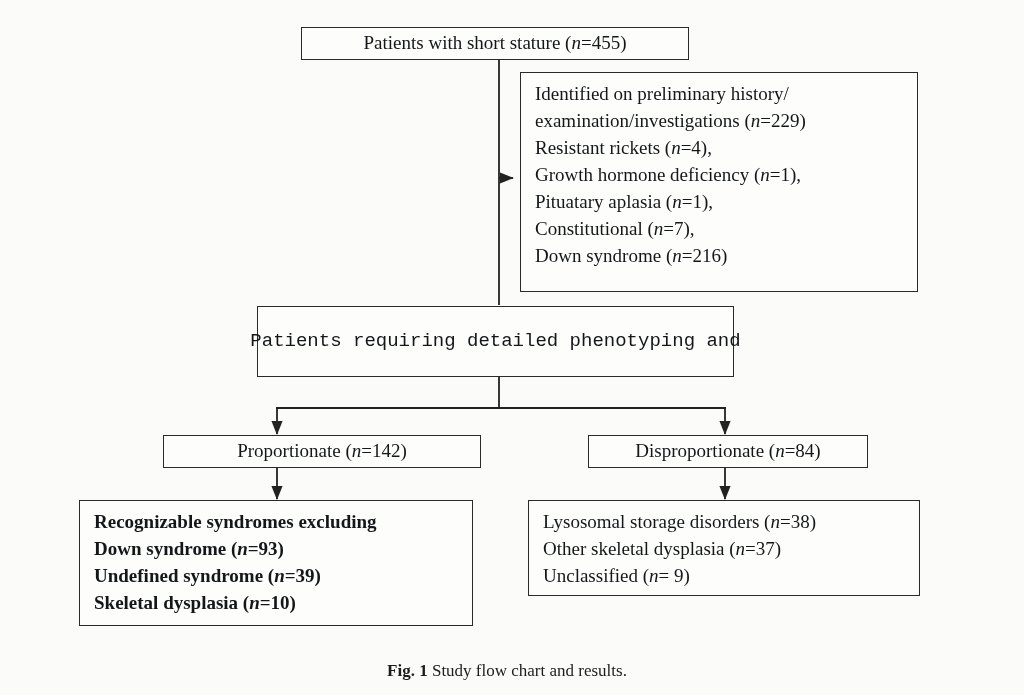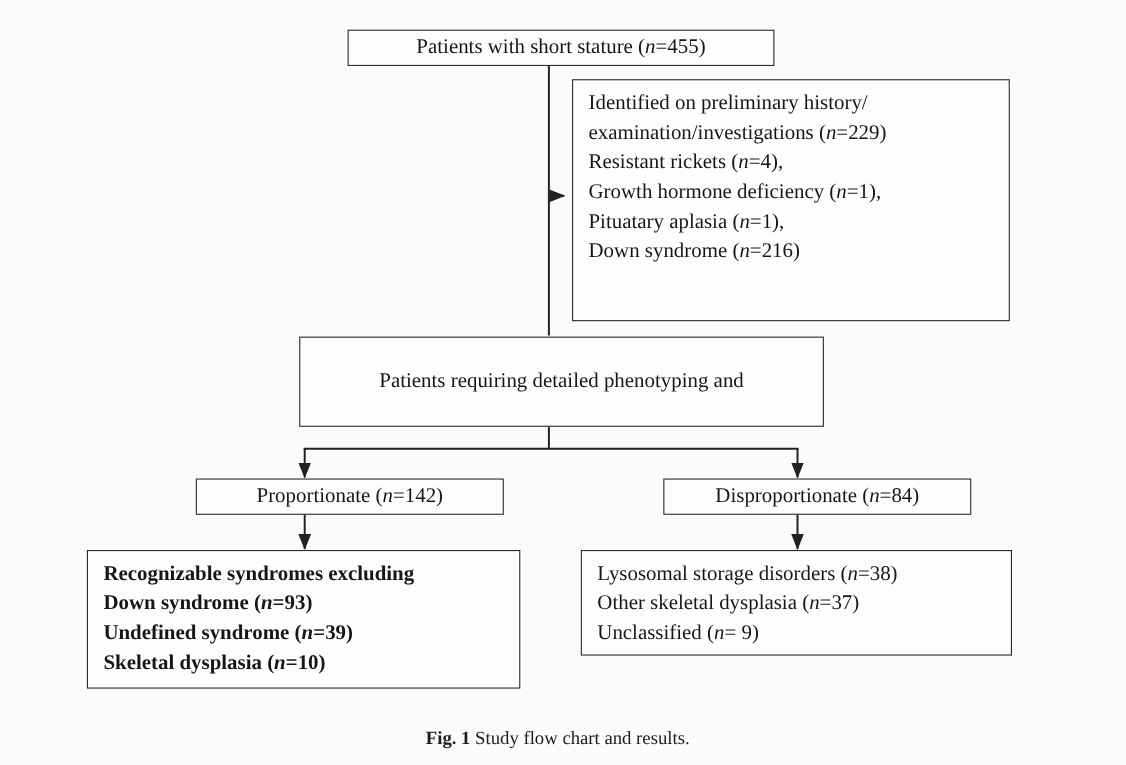--- a/index.html
+++ b/index.html
@@ -27,21 +27,20 @@
     font-size: 19px;
     line-height: 1.42;
     color: #14171a;
   }
   .box.center {
     display: flex;
     flex-direction: column;
     align-items: center;
     justify-content: center;
     text-align: center;
-    margin-left: 15px;
   }
   .box.left {
     display: flex;
     flex-direction: column;
     align-items: flex-start;
     justify-content: flex-start;
     text-align: left;
     padding: 8px 12px 0 14px;
   }
   .box .line {
@@ -100,28 +99,29 @@
   <div class="box center" style="left:301px; top:27px; width:388px; height:33px;">
     <div class="line">Patients with short stature (<i class="it">n</i>=455)</div>
   </div>
 
   <div class="box left" style="left:520px; top:72px; width:398px; height:220px;">
     <div class="line">Identified on preliminary history/</div>
     <div class="line">examination/investigations (<i class="it">n</i>=229)</div>
     <div class="line">Resistant rickets (<i class="it">n</i>=4),</div>
     <div class="line">Growth hormone deficiency (<i class="it">n</i>=1),</div>
     <div class="line">Pituatary aplasia (<i class="it">n</i>=1),</div>
+    <div class="line">Constitutional (<i class="it">n</i>=7),</div>
     <div class="line">Down syndrome (<i class="it">n</i>=216)</div>
   </div>
 
-  <div class="box center" style="left:257px; top:306px; width:477px; height:82px;">
+  <div class="box center" style="left:257px; top:306px; width:477px; height:71px;font-family:Liberation Mono, monospace;">
     <div class="line">Patients requiring detailed phenotyping and</div>
   </div>
 
-  <div class="box center" style="left:163px; top:435px; width:280px; height:33px;">
+  <div class="box center" style="left:163px; top:435px; width:318px; height:33px;">
     <div class="line">Proportionate (<i class="it">n</i>=142)</div>
   </div>
 
   <div class="box center" style="left:588px; top:435px; width:280px; height:33px;">
     <div class="line">Disproportionate (<i class="it">n</i>=84)</div>
   </div>
 
   <div class="box left" style="left:79px; top:500px; width:394px; height:126px;font-weight:bold;">
     <div class="line">Recognizable syndromes excluding</div>
     <div class="line">Down syndrome (<i class="it">n</i>=93)</div>

